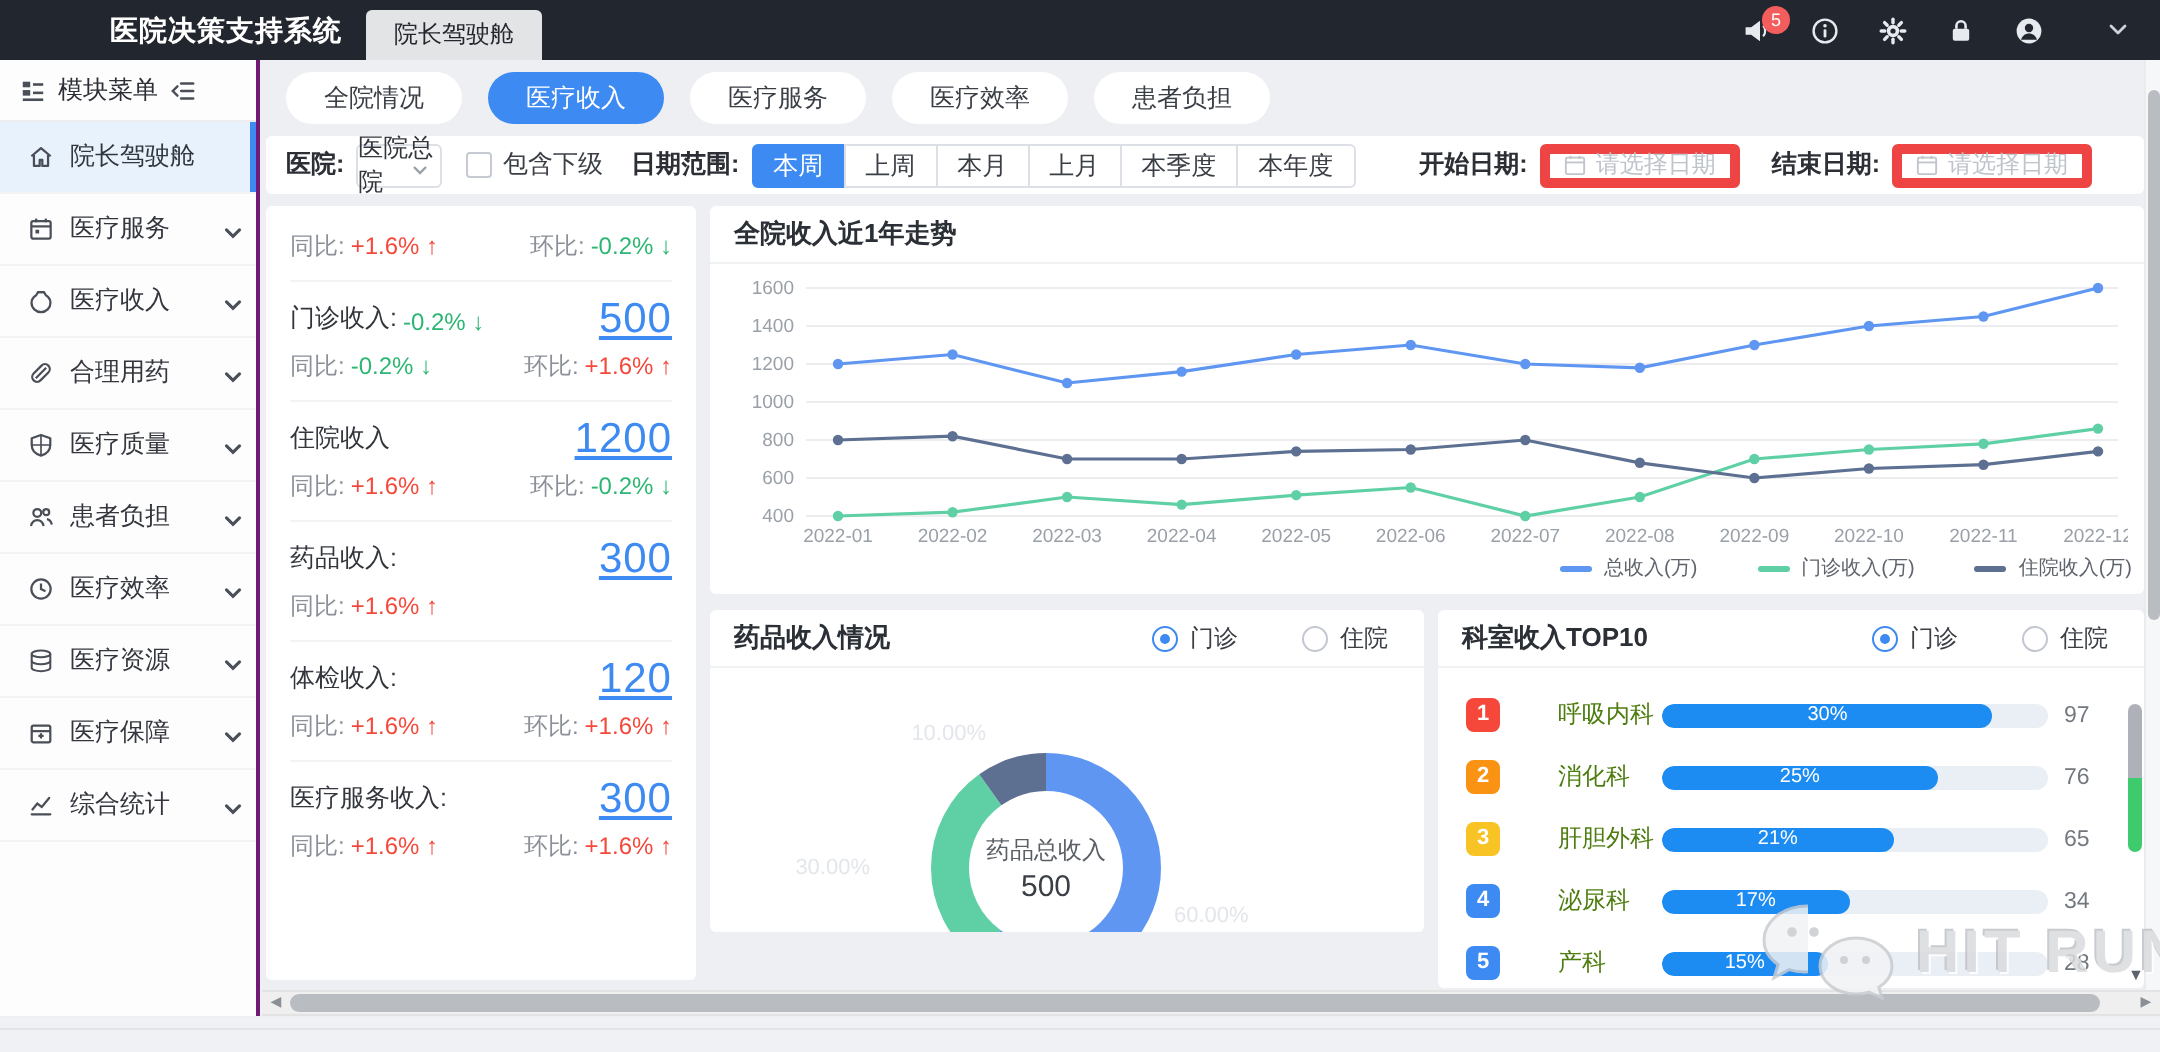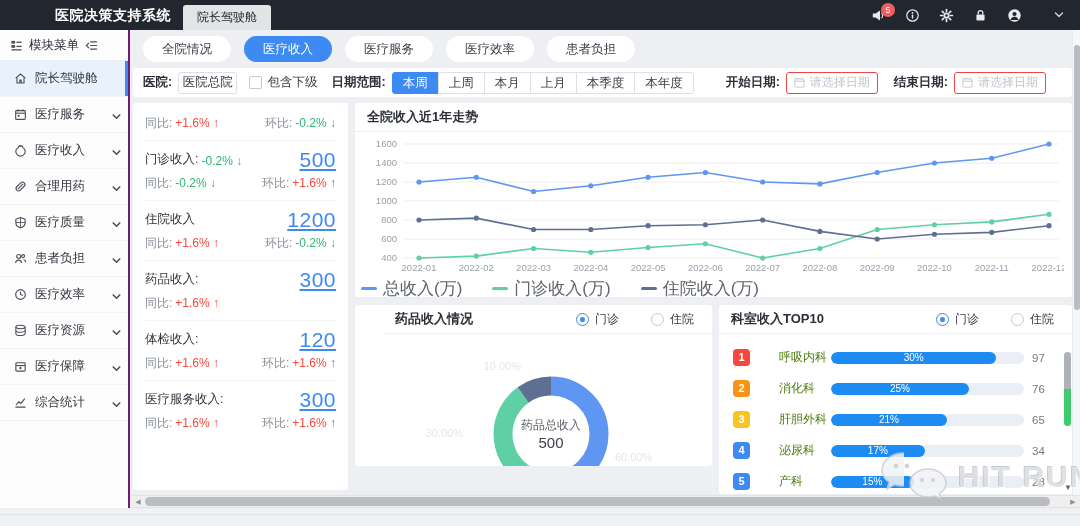--- a/index.html
+++ b/index.html
@@ -40,52 +40,52 @@
   .f-select { width:116px; height:22px; border:1px solid #dcdfe6; border-radius:3px; display:flex; align-items:center; justify-content:center; position:relative; color:#33363d; cursor:pointer; background:#fff; }
   .f-select .caret { position:absolute; right:6px; top:8px; width:8px; height:8px; color:#9aa0a8; }
   .f-select .caret svg { width:8px; height:8px; }
   .f-check { width:13px; height:13px; border:1px solid #c6cbd3; border-radius:2px; background:#fff; margin:0 5px 0 12px; cursor:pointer; flex:none; }
   .f-checklabel { color:#3a3e45; margin-right:14px; white-space:nowrap; }
   .seg { display:flex; margin-right:18px; }
   .seg-btn { height:22px; line-height:20px; padding:0 10px; border:1px solid #dcdfe6; background:#fff; color:#3a3e45; margin-left:-1px; cursor:pointer; white-space:nowrap; font-size:12.5px; }
   .seg-btn:first-child { border-radius:3px 0 0 3px; margin-left:0; }
   .seg-btn:last-child { border-radius:0 3px 3px 0; }
   .seg-btn.active { background:#3d8af2; border-color:#3d8af2; color:#fff; }
-  .date-input { width:122px; height:22px; border:1px solid #ef4444; border-radius:3px; display:flex; align-items:center; padding:0 7px; color:#bfc4cc; gap:5px; margin-right:16px; cursor:text; background:#fff; }
+  .date-input { width:122px; height:22px; border:5px solid #ef4444; border-radius:3px; display:flex; align-items:center; padding:0 7px; color:#bfc4cc; gap:5px; margin-right:16px; cursor:text; background:#fff; }
   .date-input svg { width:11px; height:11px; color:#c0c4cc; flex:none; }
   .date-input span { font-size:12px; white-space:nowrap; }
 
   
   .card { position:absolute; background:#fff; border-radius:3px; overflow:hidden; }
   .card-title { height:29px; display:flex; align-items:center; padding:0 12px; font-size:13px; font-weight:bold; color:#2b2f36; border-bottom:1px solid #f0f1f3; }
   .card-title .t { flex:1; }
 
   #income-card  { left:133px; top:103px; width:215px; height:387px; }
   #trend-card   { left:355px; top:103px; width:717px; height:194px; }
-  #drug-card    { left:355px; top:305px; width:357px; height:161px;padding-left:28px; }
+  #drug-card    { left:355px; top:305px; width:357px; height:161px; }
   #dept-card    { left:719px; top:305px; width:353px; height:189px; }
 
   
   .metric { padding:8px 12px 0 12px; }
   .metric .inner { border-bottom:1px solid #f2f3f5; padding-bottom:8px; }
   .metric:last-child .inner { border-bottom:none; }
   .m-line1 { display:flex; align-items:flex-end; }
   .m-label { font-size:12.5px; color:#33363d; padding-bottom:3px; white-space:nowrap; }
   .m-suffix { font-size:12px; color:#2bb673; padding-bottom:3px; margin-left:3px; white-space:nowrap; }
   .m-value { margin-left:auto; font-size:21px; color:#3d8af2; text-decoration:underline; cursor:pointer; line-height:1.05; letter-spacing:.5px; }
   .m-line2 { display:flex; margin-top:4px; font-size:12px; }
   .m-sub { color:#8b9099; white-space:nowrap; }
   .m-sub b { font-weight:normal; margin-left:3px; }
   .m-sub.right { margin-left:auto; }
   .up   { color:#f5483b; }
   .down { color:#2bb673; }
 
   
   .trend-body { padding:4px 6px 0 6px; }
-  .legend { display:flex; justify-content:flex-start; gap:30px; font-size:17px; color:#5f646c; margin-top:1px; }
+  .legend { display:flex; justify-content:flex-end; gap:30px; font-size:10px; color:#5f646c; margin-top:1px; }
   .legend .li { display:flex; align-items:center; gap:6px; cursor:pointer; }
   .legend .mark { width:16px; height:3px; border-radius:2px; }
 
   
   .radios { display:flex; gap:32px; margin-right:6px; font-weight:normal; }
   .radio { display:flex; align-items:center; gap:6px; font-size:12px; color:#3a3e45; cursor:pointer; }
   .radio .dot { width:13px; height:13px; border-radius:50%; border:1px solid #c3c8d0; background:#fff; position:relative; flex:none; }
   .radio.sel .dot { border-color:#3d8af2; }
   .radio.sel .dot::after { content:""; position:absolute; left:3px; top:3px; width:5px; height:5px; border-radius:50%; background:#3d8af2; }
 

